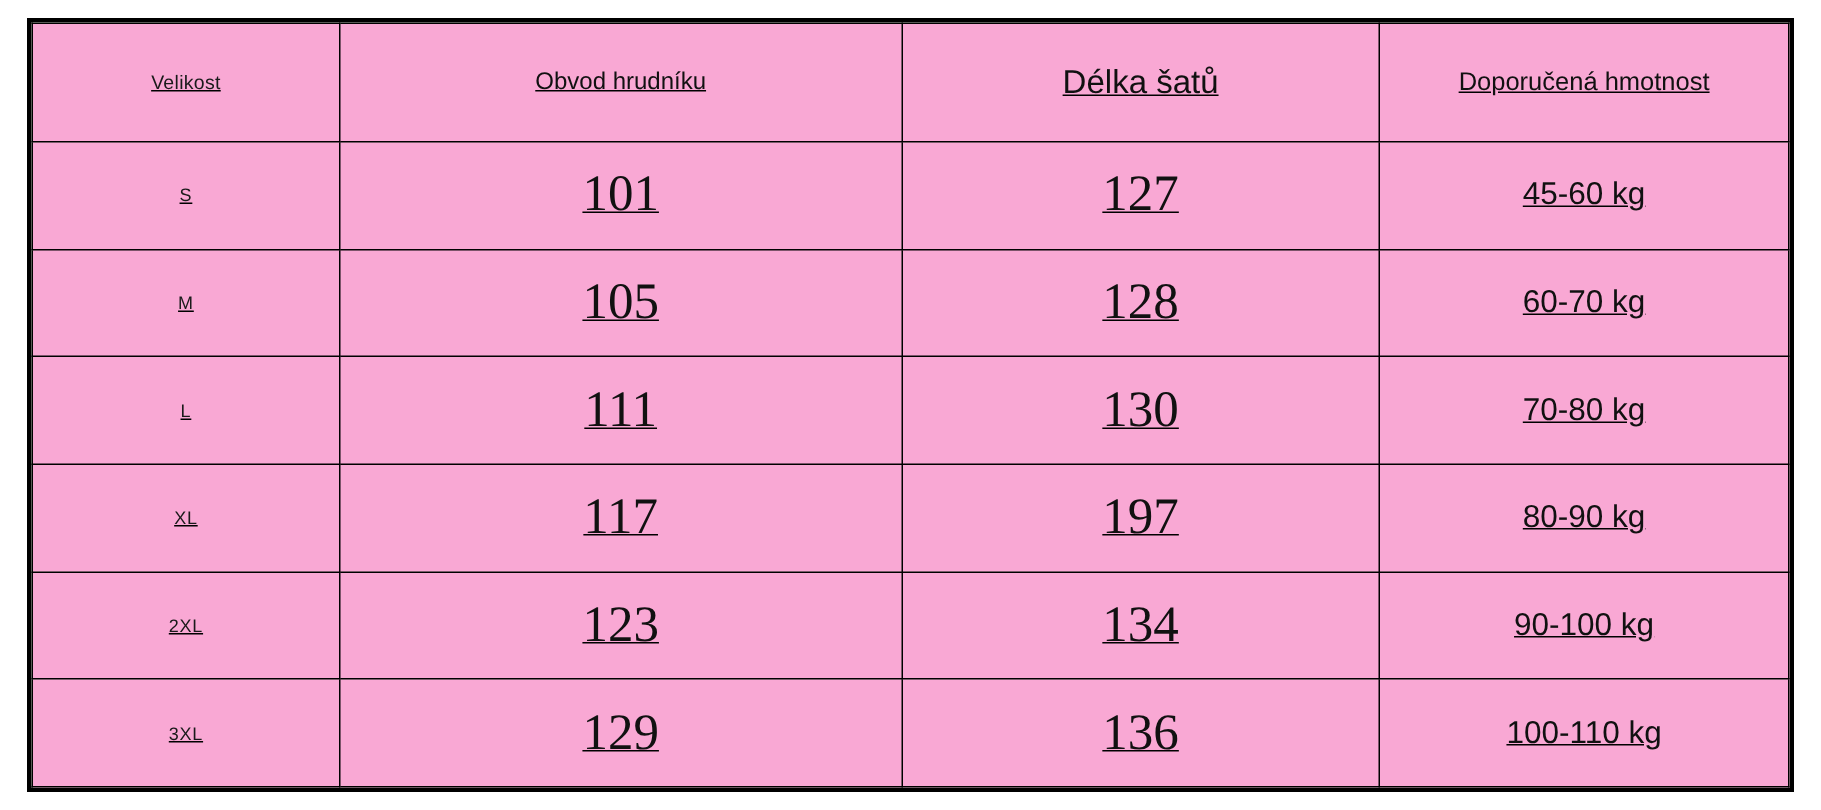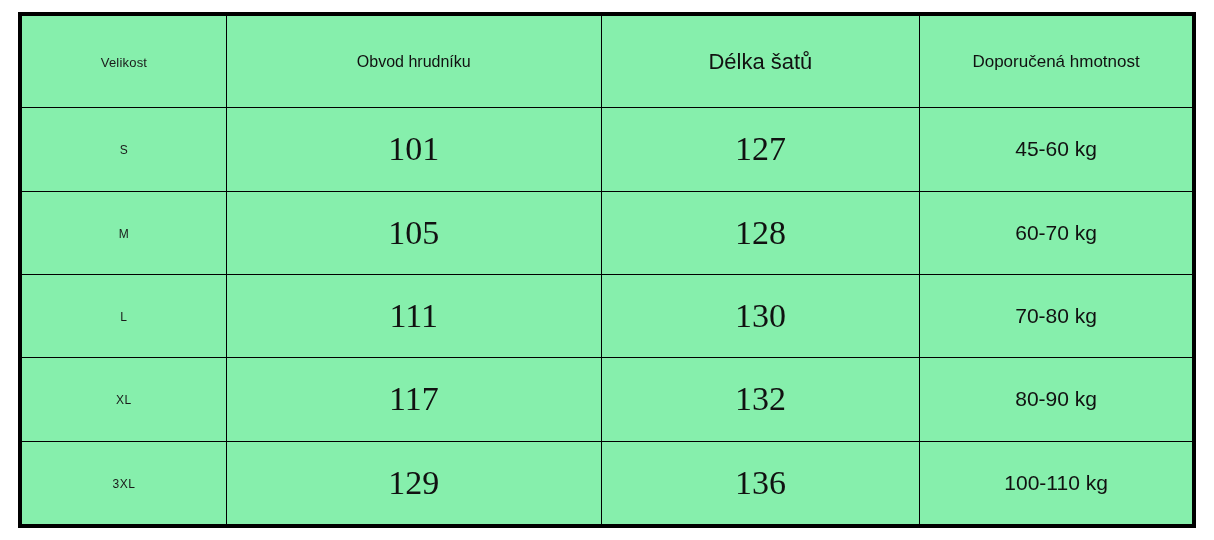--- a/index.html
+++ b/index.html
@@ -33,21 +33,22 @@
   table.size-table col.c0 { width: 17.5%; }
   table.size-table col.c1 { width: 32.0%; }
   table.size-table col.c2 { width: 27.2%; }
   table.size-table col.c3 { width: 23.3%; }
 
   table.size-table td {
     border: 1px solid #000000;
     text-align: center;
     vertical-align: middle;
     padding: 0;
-    background: #86efac;
+    background: #f9a8d4;
+    text-decoration: underline;
   }
   
   tr.header-row td {
     height: 62px;
   }
   .hdr-size {
     font-size: 13px;
     color: #1a1a1a;
     letter-spacing: 0.2px;
   }
@@ -127,24 +128,30 @@
       <tr class="data-row">
         <td><span class="cell-size">L</span></td>
         <td><span class="cell-num">111</span></td>
         <td><span class="cell-num">130</span></td>
         <td><span class="cell-weight">70-80 kg</span></td>
       </tr>
 
       <tr class="data-row">
         <td><span class="cell-size">XL</span></td>
         <td><span class="cell-num">117</span></td>
-        <td><span class="cell-num">132</span></td>
+        <td><span class="cell-num">197</span></td>
         <td><span class="cell-weight">80-90 kg</span></td>
       </tr>
 
+      <tr class="data-row">
+        <td><span class="cell-size">2XL</span></td>
+        <td><span class="cell-num">123</span></td>
+        <td><span class="cell-num">134</span></td>
+        <td><span class="cell-weight">90-100 kg</span></td>
+      </tr>
 
       <tr class="data-row">
         <td><span class="cell-size">3XL</span></td>
         <td><span class="cell-num">129</span></td>
         <td><span class="cell-num">136</span></td>
         <td><span class="cell-weight">100-110 kg</span></td>
       </tr>
 
 
     </tbody>

